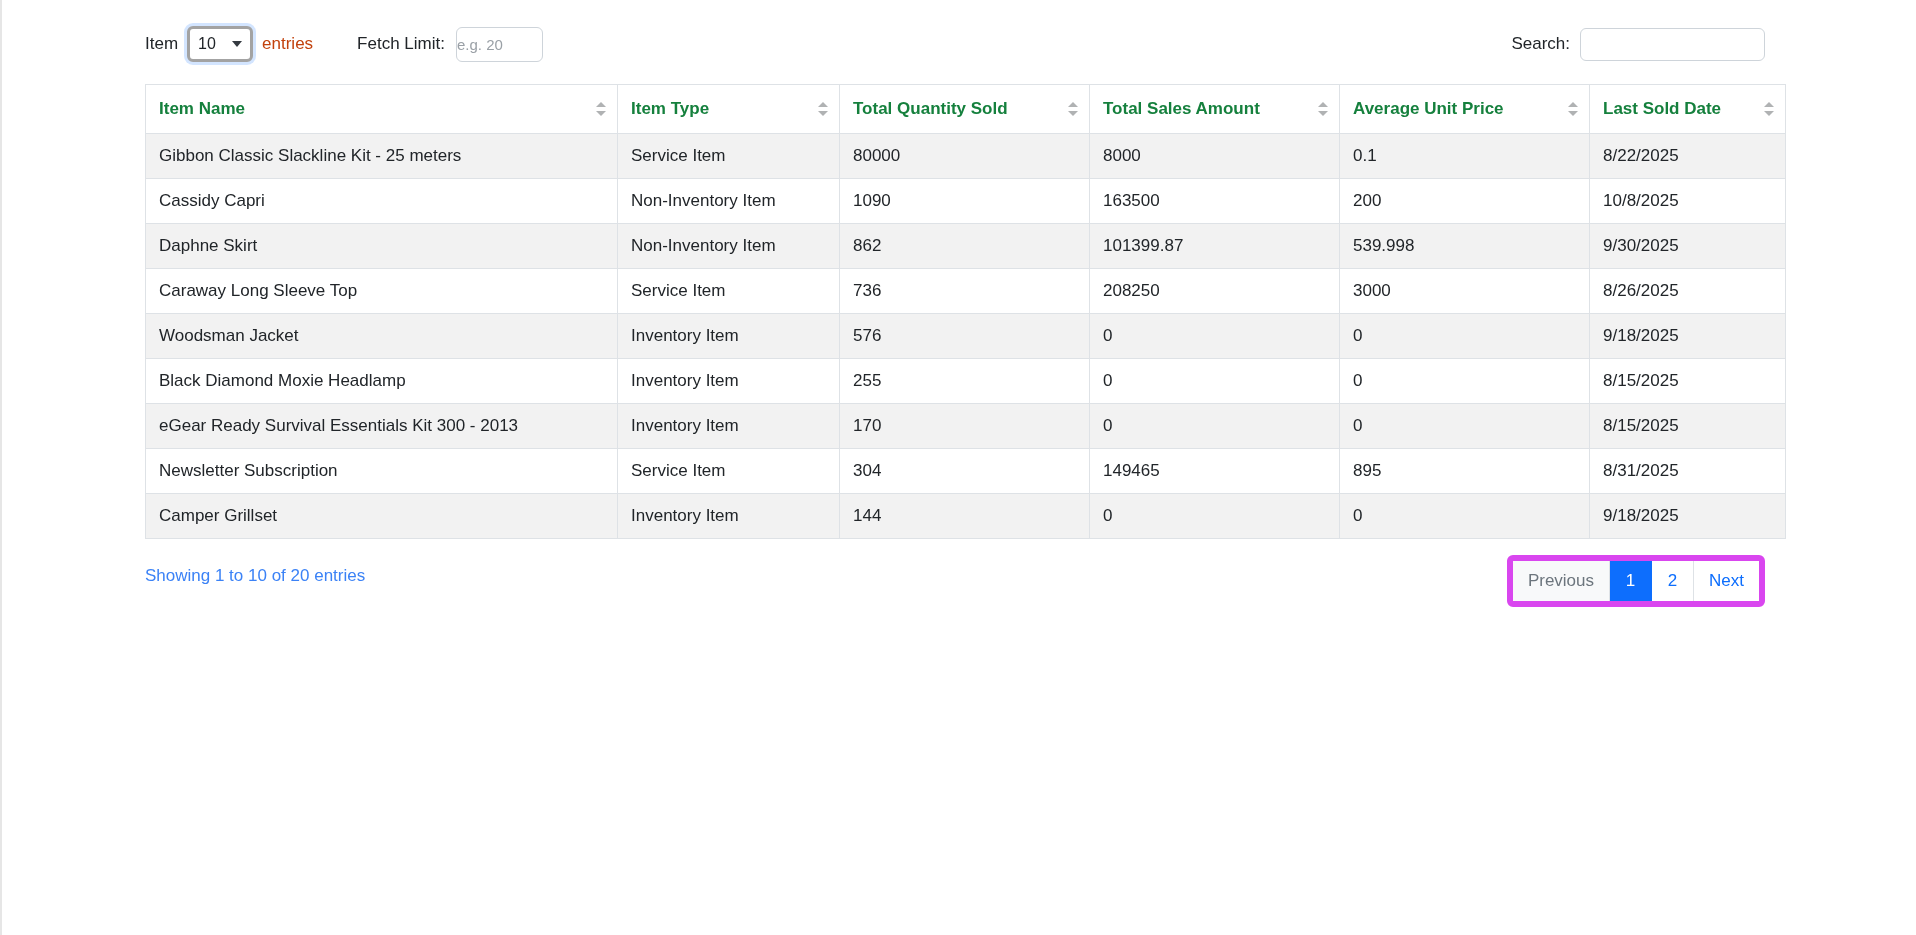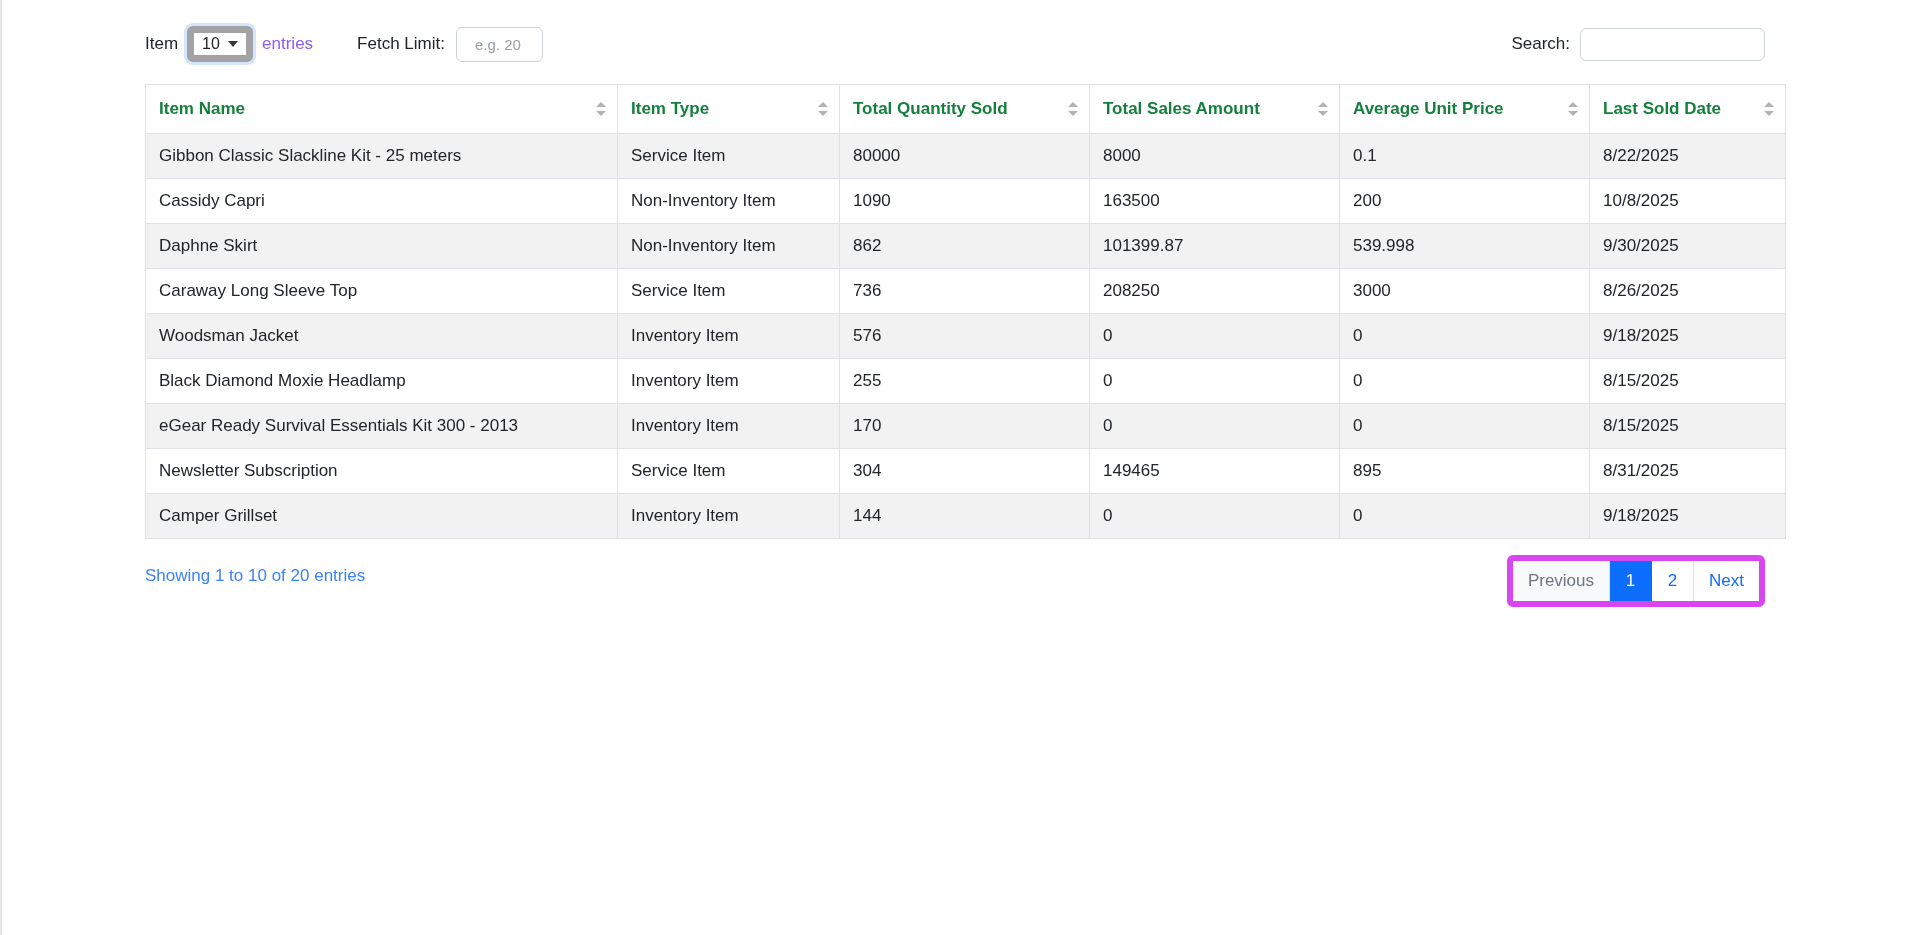--- a/index.html
+++ b/index.html
@@ -51,28 +51,28 @@
     gap: 0px;
     height: 40px;
   }
   .show-label {
     font-size: 17px;
     color: #212529;
     margin-right: 9px;
   }
   .entries-label {
     font-size: 17px;
-    color: #8b5cf6;
+    color: #c2410c;
     margin-left: 9px;
   }
   .length-select {
     position: relative;
     width: 66px;
     height: 36px;
-    border: 7px solid #a3a3a3;
+    border: 3px solid #a3a3a3;
     border-radius: 6px;
     background: #ffffff;
     box-shadow: 0 0 0 3px rgba(13,110,253,.18);
     display: flex;
     align-items: center;
     padding: 0 8px;
     font-size: 16px;
     color: #212529;
     cursor: pointer;
   }
@@ -88,21 +88,21 @@
     font-size: 17px;
     color: #212529;
     margin-left: 44px;
     margin-right: 11px;
   }
   .fetch-input {
     width: 87px;
     height: 35px;
     border: 1px solid #ced4da;
     border-radius: 6px;
-    padding: 0 18px;
+    padding: 0 0;
     font-size: 15px;
     color: #212529;
     font-family: "Liberation Sans", sans-serif;
     background: #fff;
   }
   .fetch-input::placeholder { color: #9aa0a6; }
   .search-wrap {
     position: absolute;
     right: 0;
     top: 0;

